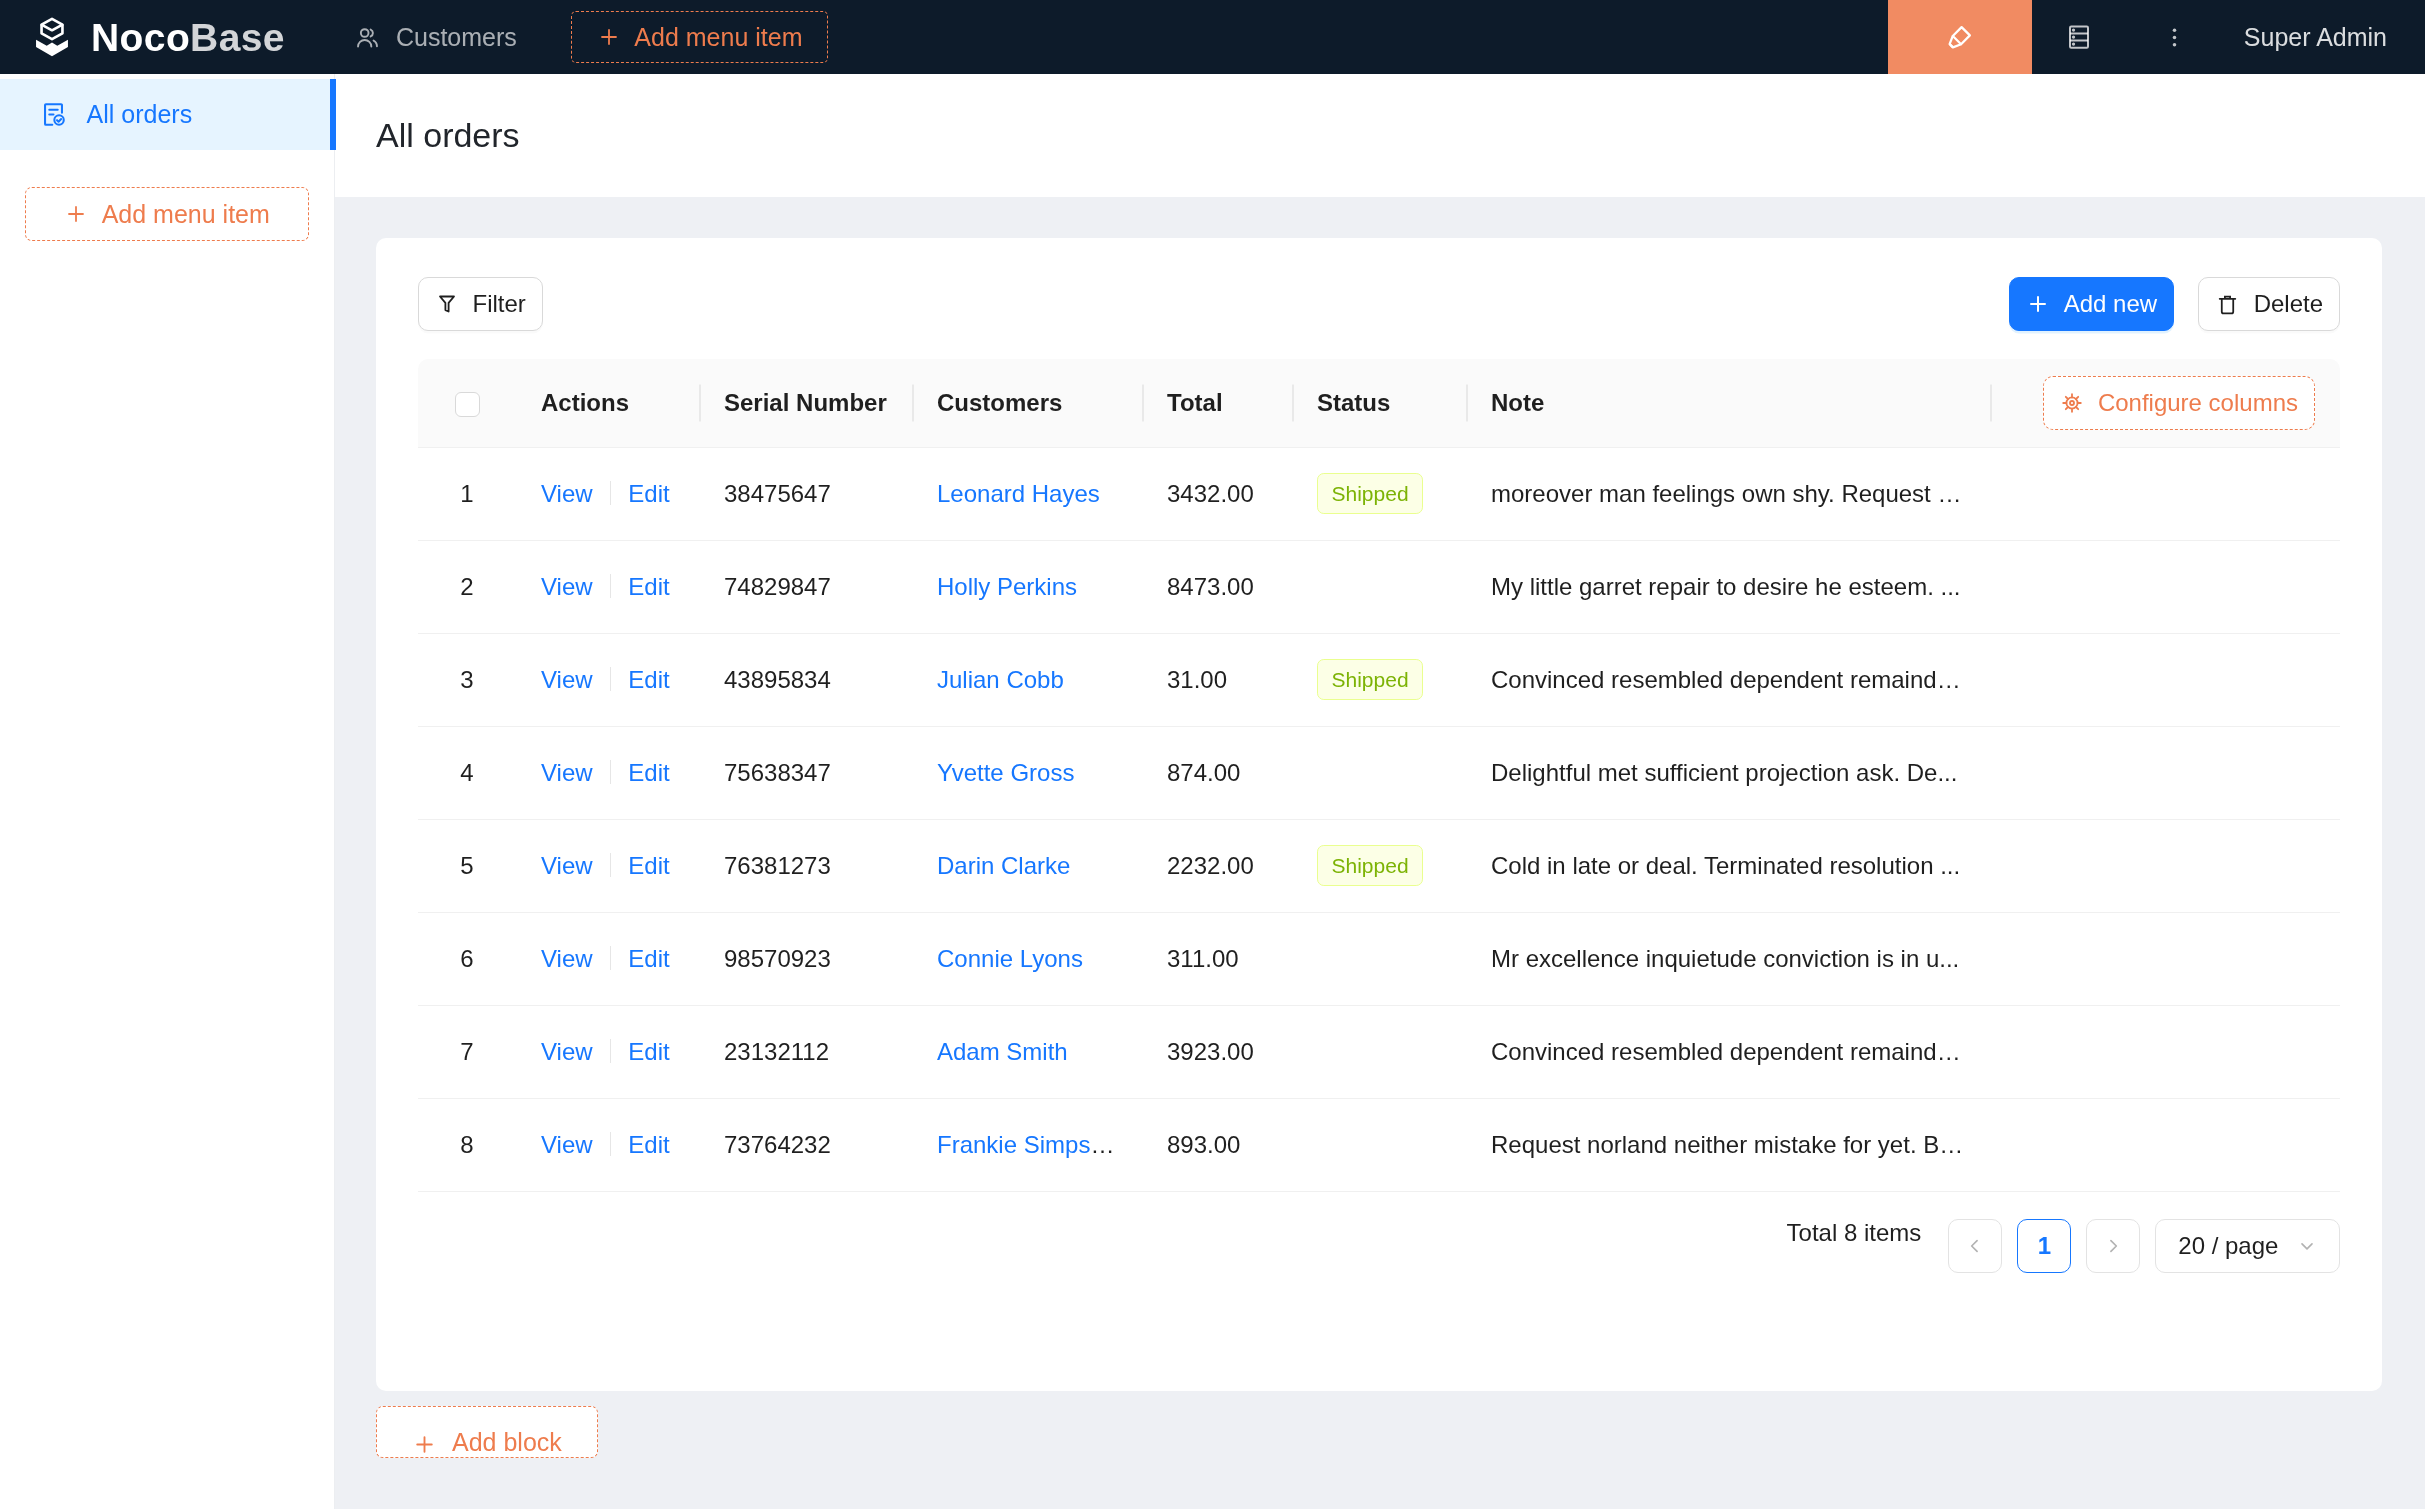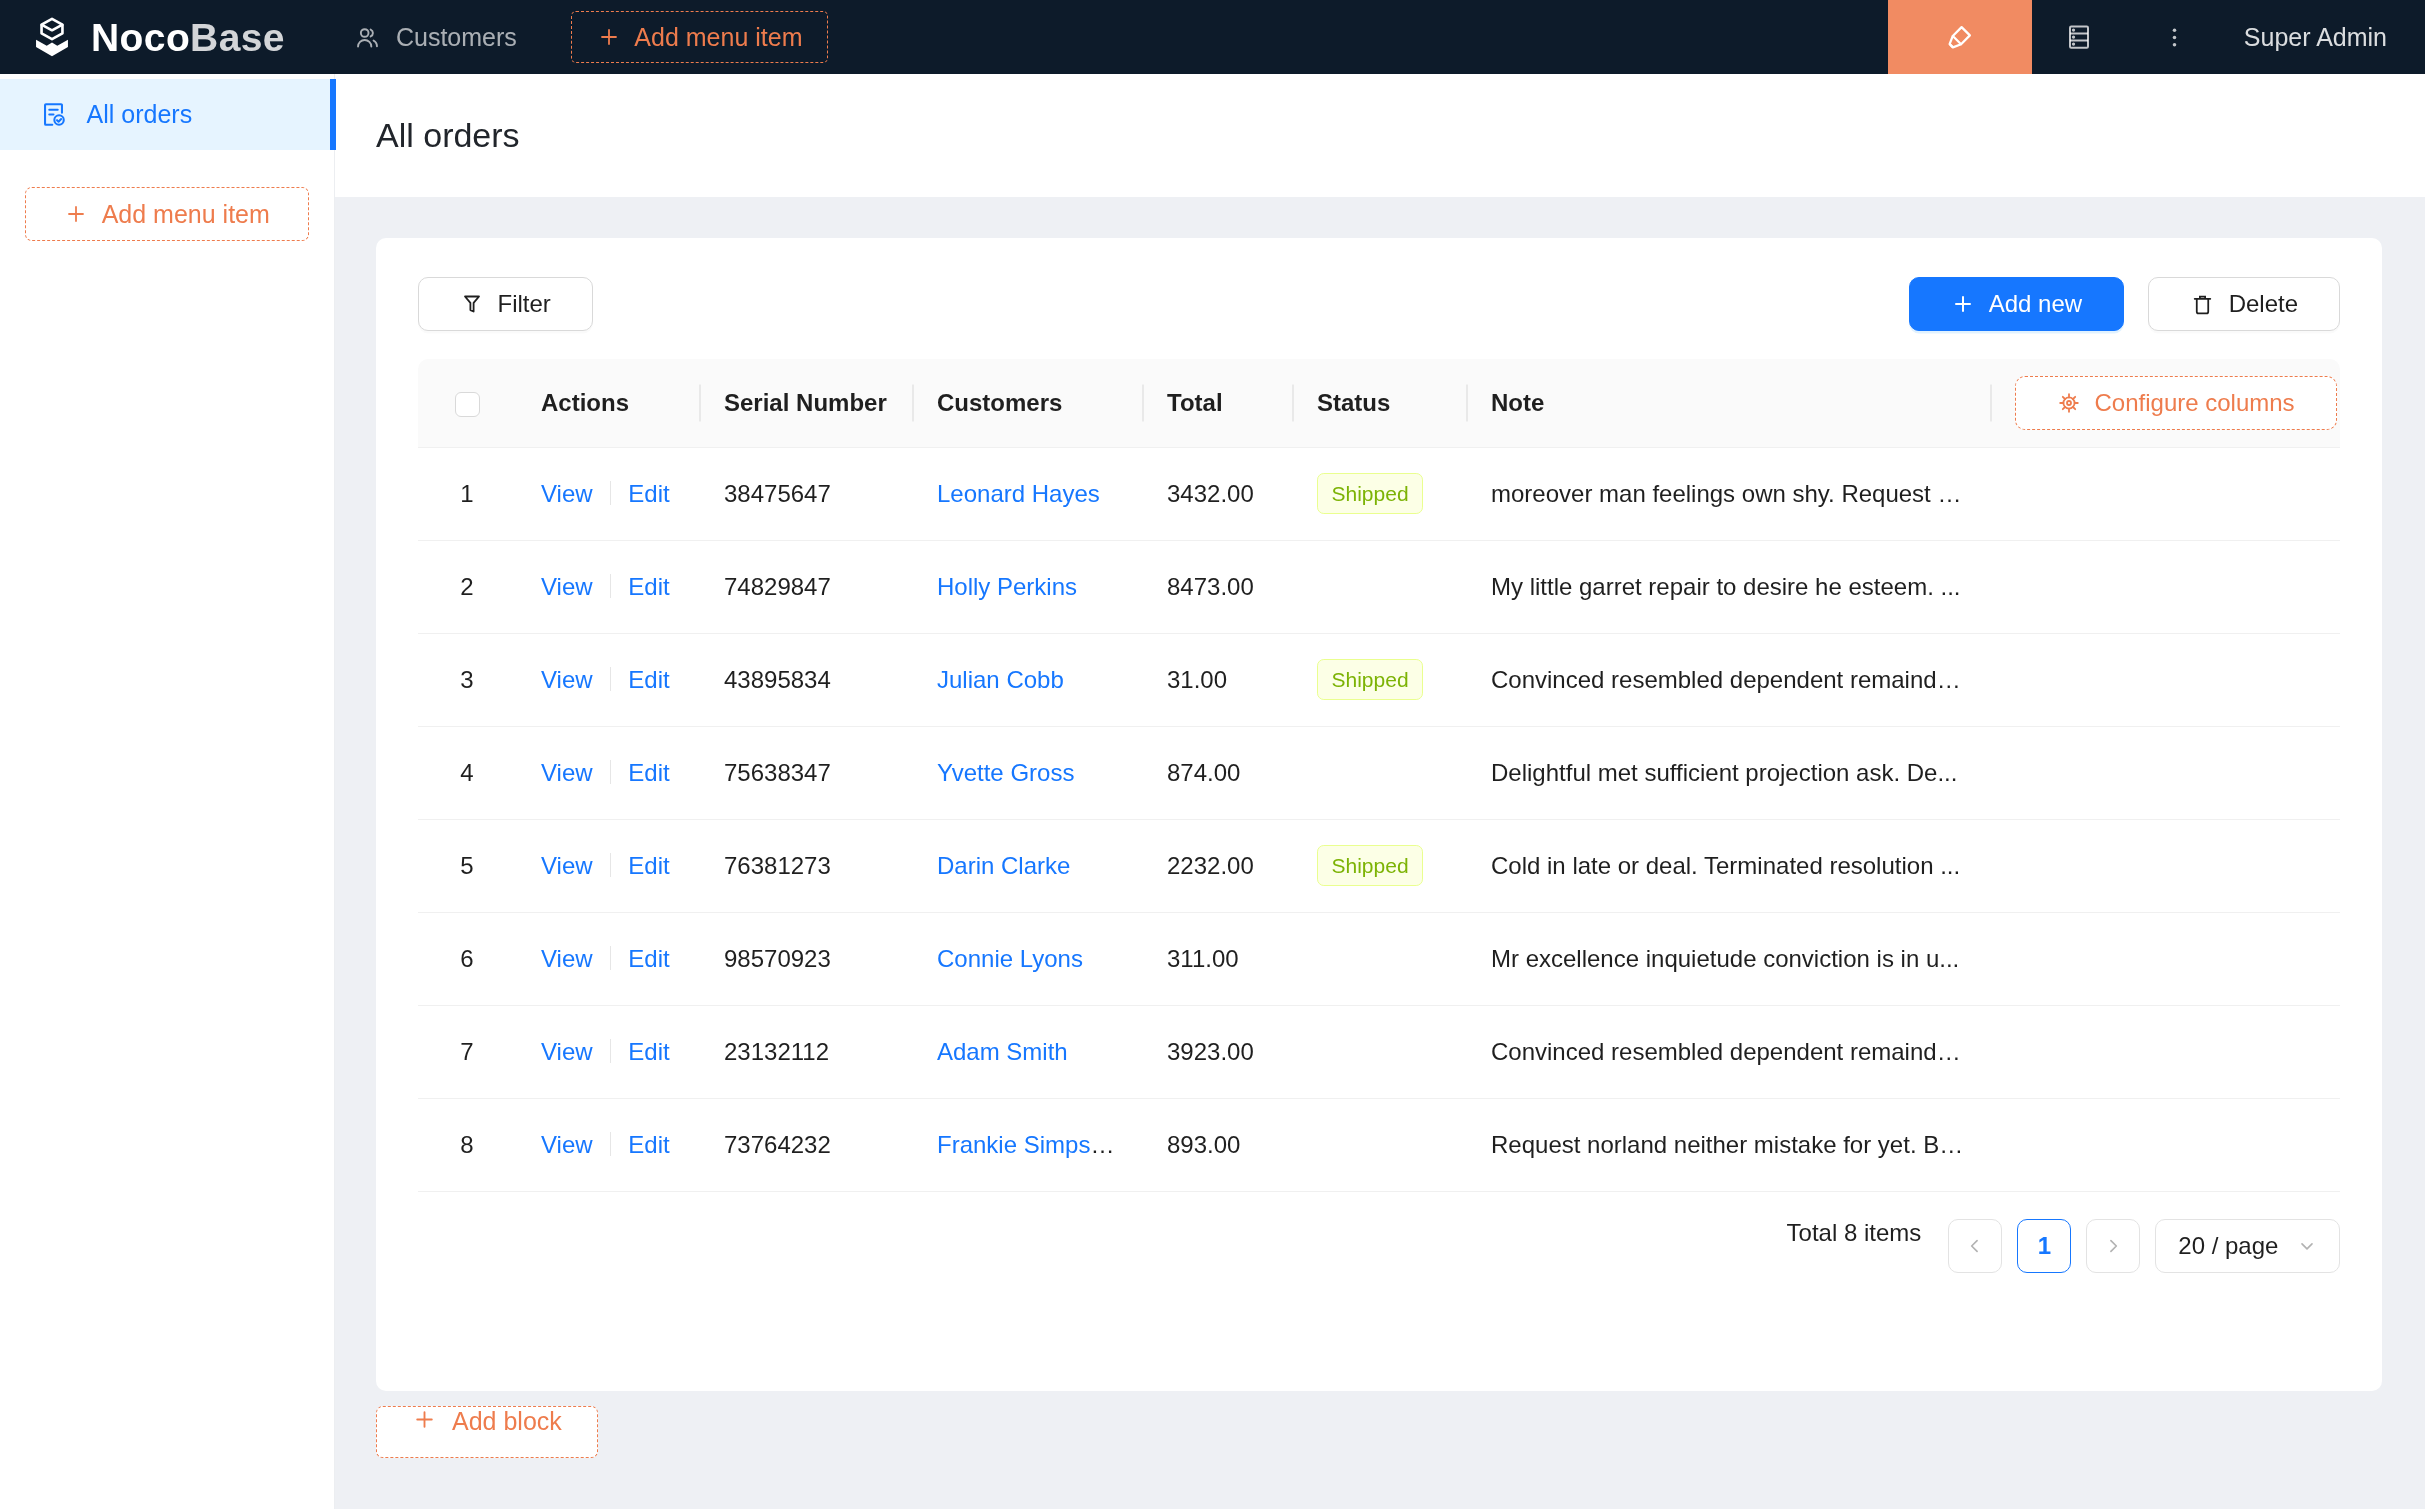--- a/index.html
+++ b/index.html
@@ -37,21 +37,21 @@
 
   .content{flex:1;display:flex;flex-direction:column;min-width:0}
   .page-header{height:123px;flex:0 0 123px;background:#fff;display:flex;align-items:center;padding:0 41px;
                font-size:34px;font-weight:500;color:#21252b}
   .page-body{flex:1;padding:41px 44px 0 41px;min-height:0}
 
   .card{background:#fff;border-radius:10px;padding:39px 42px 0;height:1153px}
 
   
   .toolbar{display:flex;align-items:center}
-  .btn{height:54px;display:inline-flex;align-items:center;gap:13.5px;padding:0 41px;border-radius:10px;font-size:24px;
+  .btn{height:54px;display:inline-flex;align-items:center;gap:13.5px;padding:0 16px;border-radius:10px;font-size:24px;
        background:#fff;border:1.7px solid #d9d9d9;color:rgba(0,0,0,.88);cursor:pointer;box-shadow:0 2.5px 0 rgba(0,0,0,.02);white-space:nowrap}
   .btn-primary{background:var(--primary);border-color:var(--primary);color:#fff;box-shadow:0 2.5px 0 rgba(5,145,255,.12)}
   .btn-dashed{border:1.7px dashed var(--accent);color:var(--accent);box-shadow:none}
   .toolbar-right{margin-left:auto;display:flex;gap:24px}
 
   
   table{width:100%;border-collapse:collapse;table-layout:fixed;margin-top:28px;font-size:24px}
   thead th{background:#fafafa;height:88px;font-weight:600;text-align:left;padding:0 25px;position:relative;color:rgba(0,0,0,.88);
            border-bottom:1.7px solid #f0f0f0;white-space:nowrap}
   thead th:first-child{border-top-left-radius:10px;text-align:center;padding:0}
@@ -70,21 +70,21 @@
   .pagination{display:flex;justify-content:flex-end;margin-top:27px;font-size:24px;gap:15px}
   .pg-total{margin-right:12px}
   .pg-btn{width:54px;height:54px;border:1.7px solid #e3e3e3;border-radius:10px;background:#fff;display:flex;align-items:center;
           justify-content:center;color:rgba(0,0,0,.3);cursor:pointer}
   .pg-page{width:54px;height:54px;border:1.7px solid var(--primary);border-radius:10px;background:#fff;color:var(--primary);
            display:flex;align-items:center;justify-content:center;font-weight:600;cursor:pointer}
   .pg-size{height:54px;border:1.7px solid #e3e3e3;border-radius:10px;background:#fff;display:flex;align-items:center;gap:18.6px;
            padding:0 22px;color:rgba(0,0,0,.88);cursor:pointer}
   .pg-size .caret{color:rgba(0,0,0,.3);display:flex}
 
-  .add-block{margin-top:15px;width:fit-content;height:52px;display:flex;align-items:flex-start;gap:15px;padding:0 35px;
+  .add-block{margin-top:15px;width:fit-content;height:52px;display:flex;align-items:flex-end;gap:15px;padding:0 35px;
              border:1.7px dashed var(--accent);border-radius:6.8px;color:var(--accent);font-size:25px;background:#fff;cursor:pointer}
 
   .ico{display:inline-flex;flex:none}
   svg{display:block}
 </style>
 </head>
 <body>
 
 <div class="app">
 

